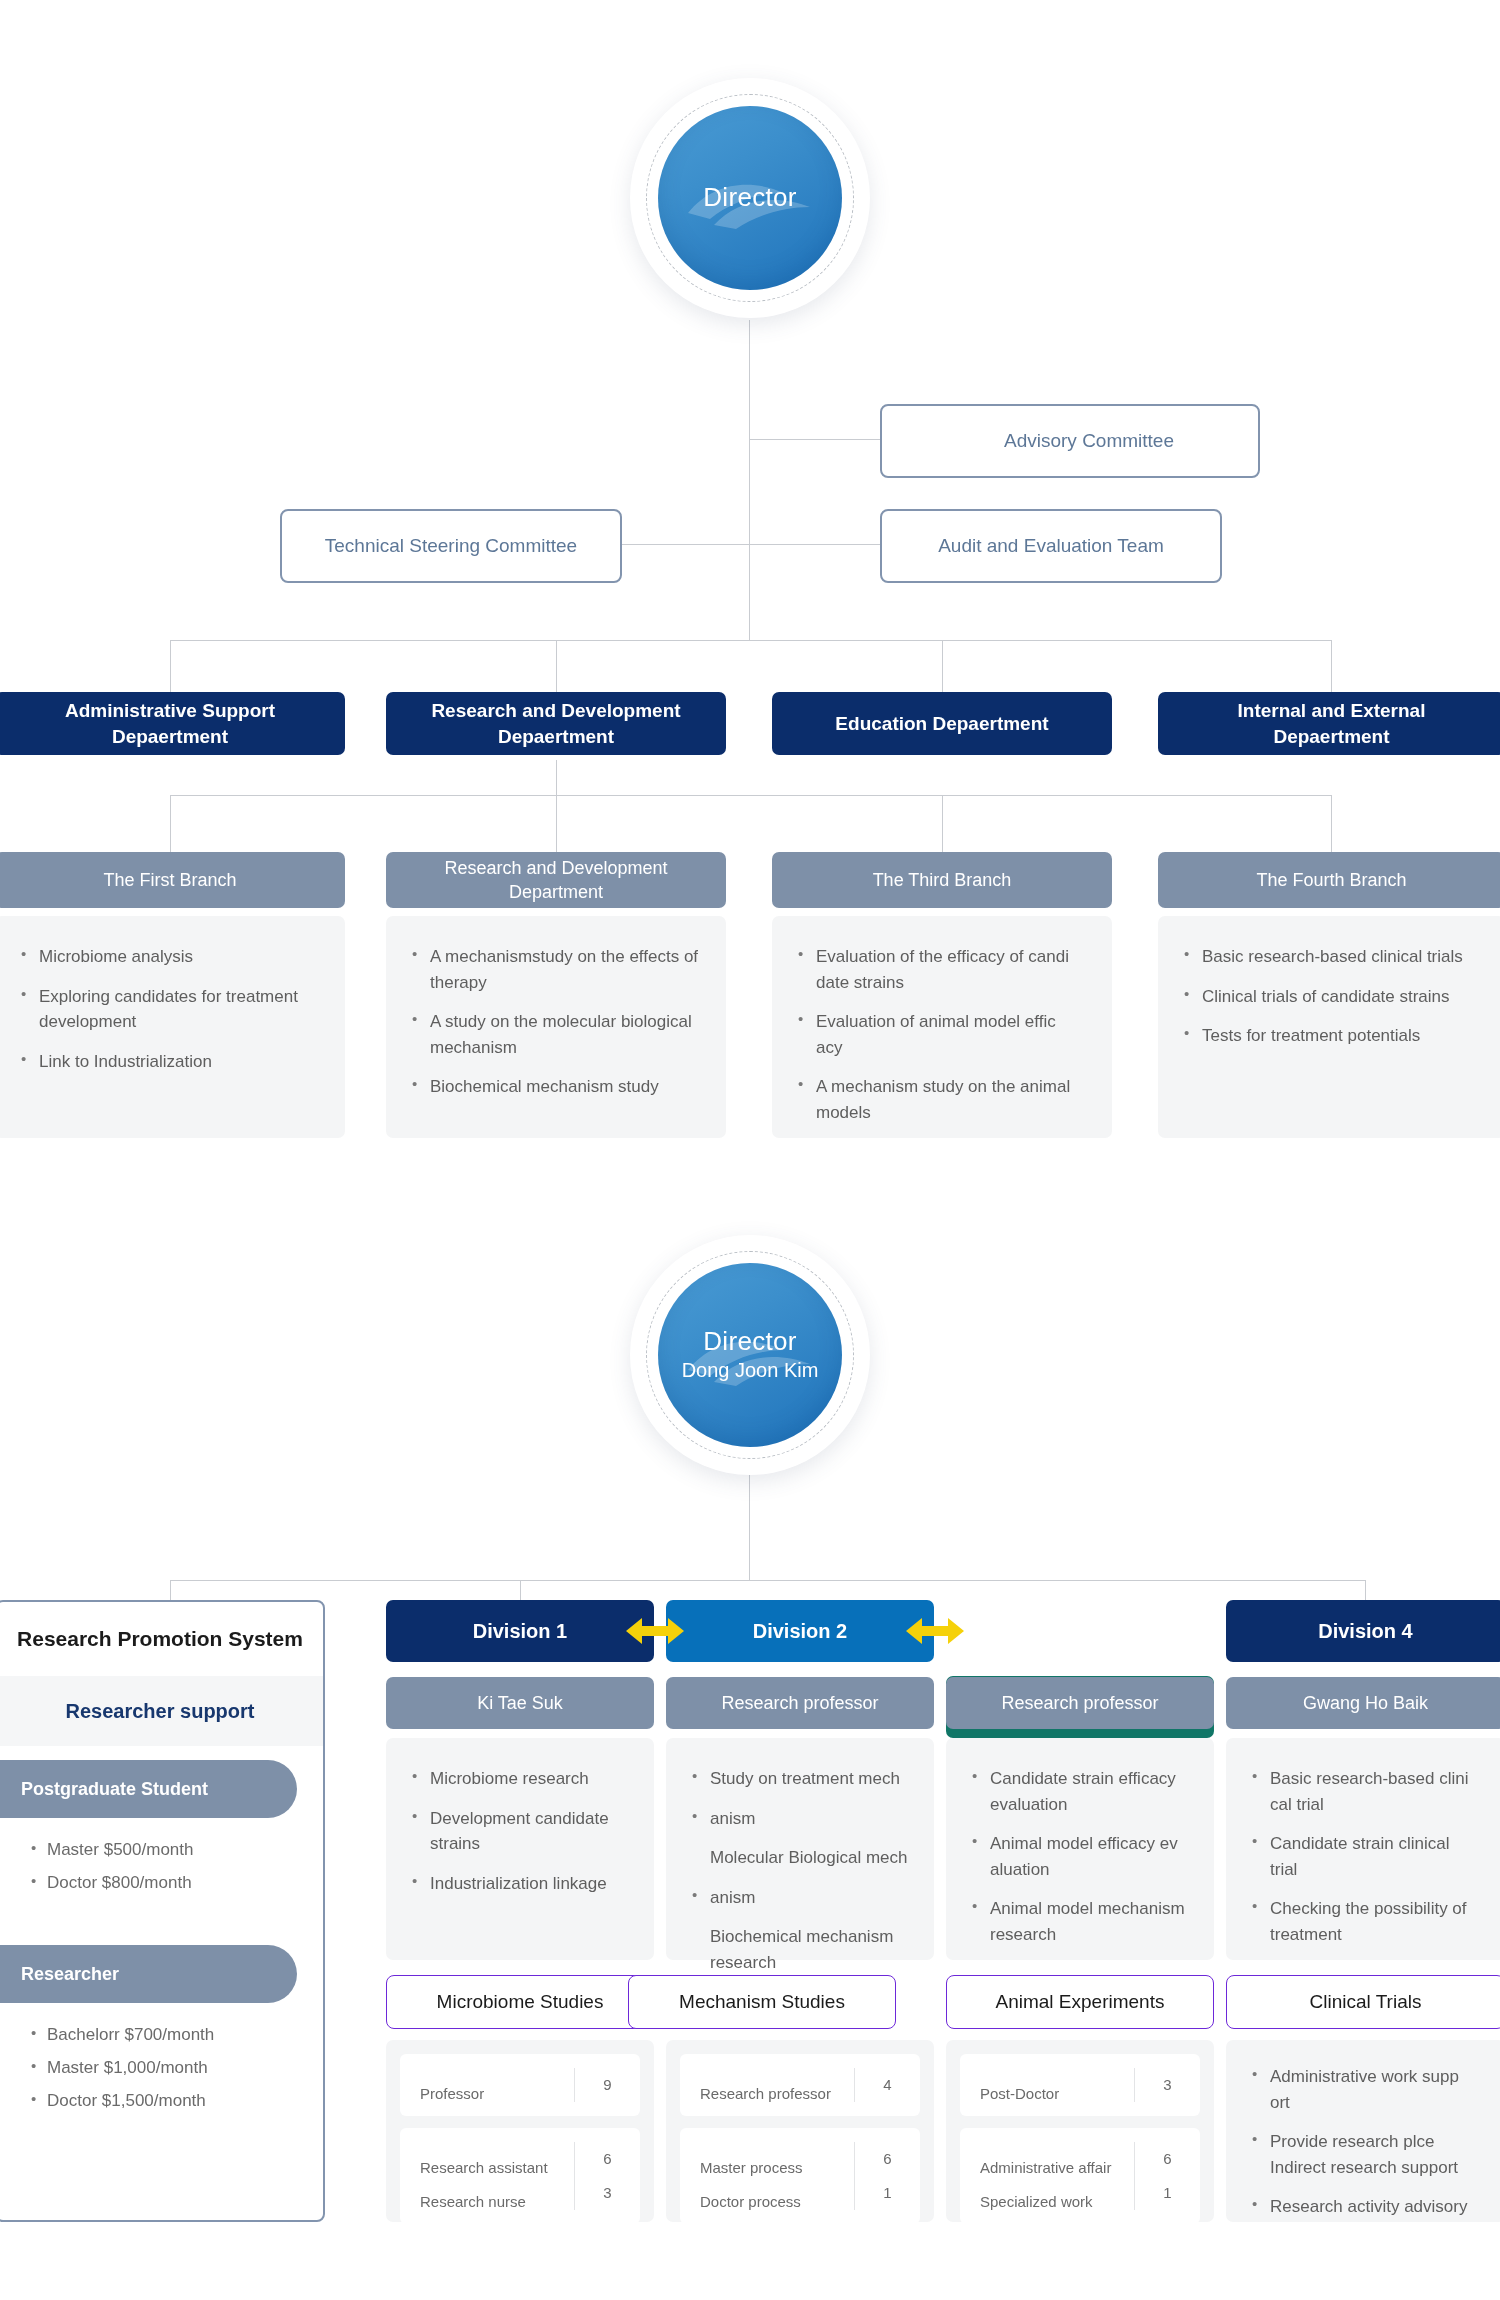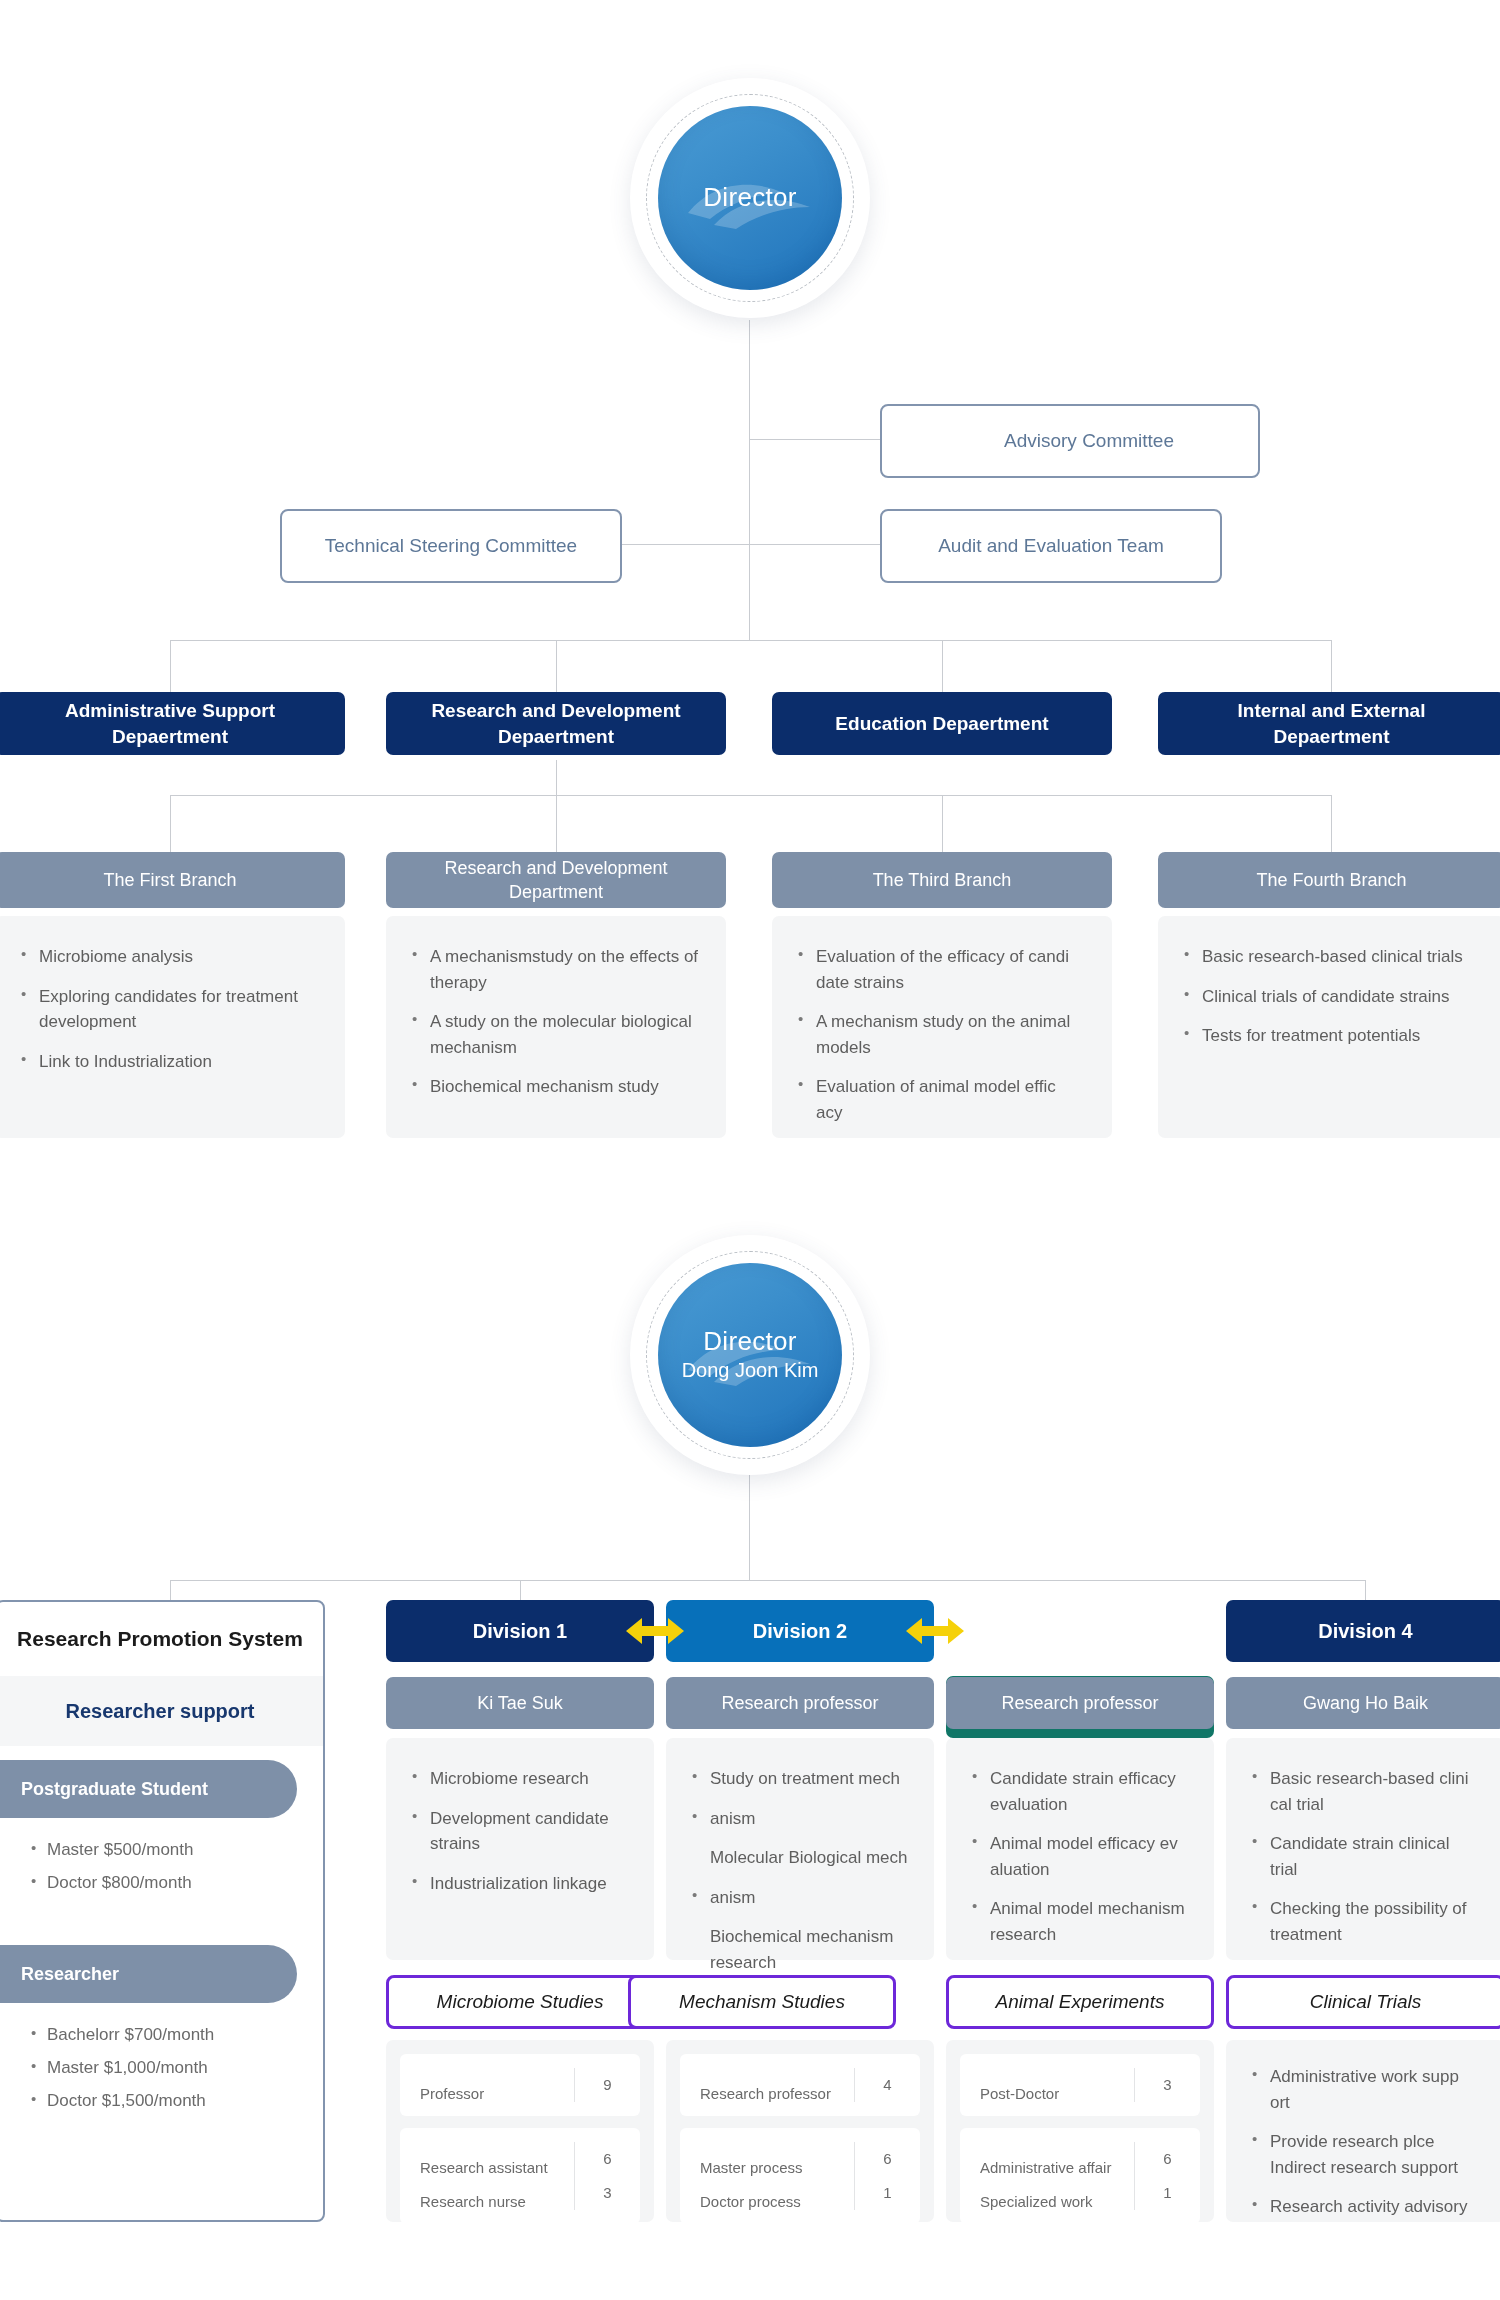--- a/index.html
+++ b/index.html
@@ -69,23 +69,23 @@
   .promo-sub{height:70px;background:#f5f6f7;display:flex;align-items:center;justify-content:center;
      font-size:20px;font-weight:bold;color:#17376e;}
   .pill{height:58px;background:#7e90a8;color:#fff;display:flex;align-items:center;
      border-top-right-radius:29px;border-bottom-right-radius:29px;
      width:92%;padding-left:24px;box-sizing:border-box;font-size:18px;font-weight:bold;}
   .promo ul{margin:0;padding:22px 0 0 34px;list-style:none;}
   .promo li{position:relative;padding-left:16px;margin-bottom:13px;font-size:17px;color:#6a6a6a;}
   .promo li:before{content:"•";position:absolute;left:0;top:-1px;color:#7a7a7a;font-size:15px;}
 
   
-  .studybox{position:absolute;border:3px solid #6d28d9;border-radius:8px;background:#fff;
+  .studybox{position:absolute;border:1px solid #6d28d9;border-radius:8px;background:#fff;
      display:flex;align-items:center;justify-content:center;
-     font-size:19px;color:#1b1b1b;box-sizing:border-box;font-style:italic;}
+     font-size:19px;color:#1b1b1b;box-sizing:border-box;}
 
   
   .statpanel{position:absolute;background:#f4f5f6;border-radius:7px;box-sizing:border-box;
      padding:14px;}
   .statcard{background:#fff;border-radius:6px;padding:14px 0;margin-bottom:12px;}
   .statrow{display:flex;align-items:flex-end;height:34px;}
   .statrow .nm{flex:1;padding-left:20px;font-size:15px;color:#6a6a6a;}
   .statrow .vl{width:66px;text-align:center;font-size:15px;color:#6a6a6a;
      border-left:1px solid #e3e4e6;line-height:34px;height:34px;box-sizing:border-box;}
 </style>
@@ -168,22 +168,22 @@
   <div class="listpanel" style="left:386px;top:916px;width:340px;height:222px;">
     <ul>
         <li>A mechanismstudy on the effects of therapy</li>
         <li>A study on the molecular biological mechanism</li>
         <li>Biochemical mechanism study</li>
       </ul>
   </div>
   <div class="listpanel" style="left:772px;top:916px;width:340px;height:222px;">
     <ul>
         <li>Evaluation of the efficacy of candi date strains</li>
+        <li>Evaluation of animal model effic acy</li>
         <li>A mechanism study on the animal models</li>
-        <li>Evaluation of animal model effic acy</li>
       </ul>
   </div>
   <div class="listpanel" style="left:1158px;top:916px;width:347px;height:222px;">
     <ul>
         <li>Basic research-based clinical trials</li>
         <li>Clinical trials of candidate strains</li>
         <li>Tests for treatment potentials</li>
       </ul>
   </div>
 

